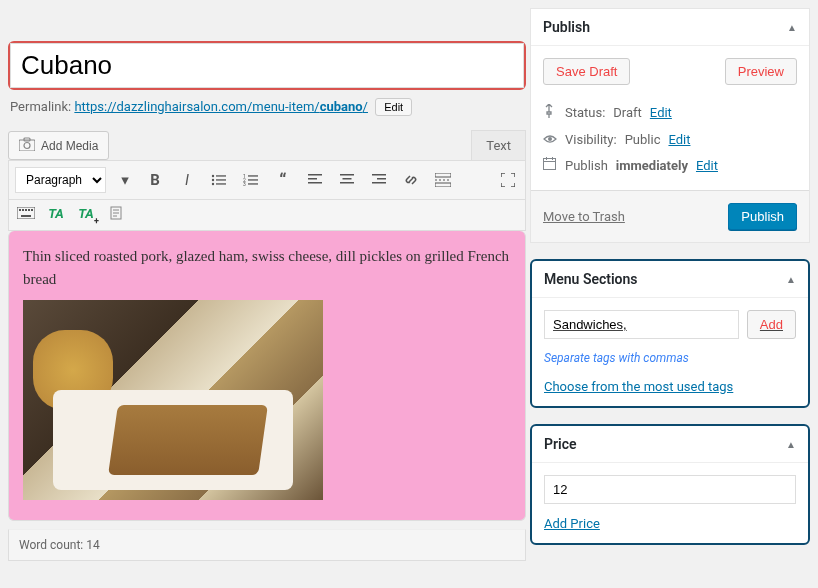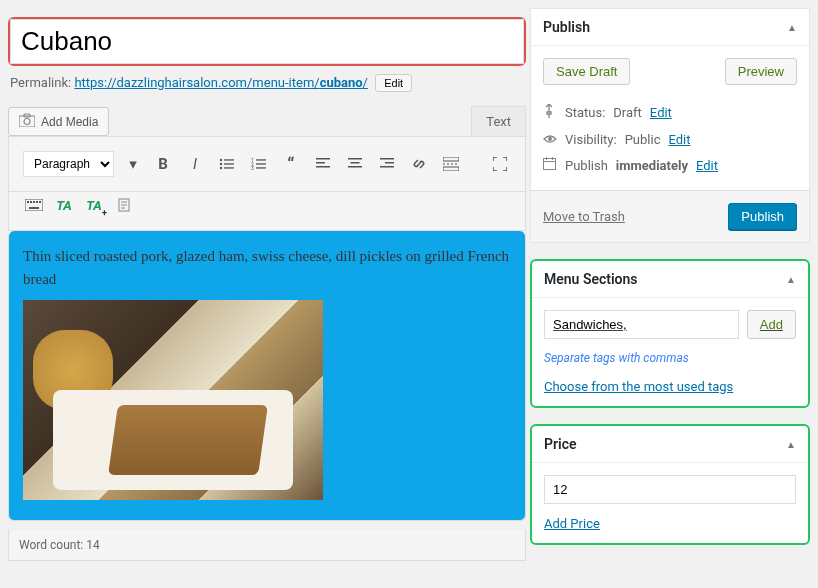--- a/index.html
+++ b/index.html
@@ -11,38 +11,38 @@
     .title-input { width: 100%; font-size: 26px; padding: 6px 10px; border: 1px solid #ddd; background: #fff; outline: none; }
     .title-wrap { margin-bottom: 4px; }
     .permalink { font-size: 13px; color: #666; padding: 4px 0 14px 2px; }
     .permalink a { color: #0073aa; text-decoration: underline; }
     .btn-small { font-size: 11px; padding: 2px 8px; border: 1px solid #ccc; background: #f7f7f7; border-radius: 3px; cursor: pointer; margin-left: 4px; }
     .add-media-btn { display: inline-flex; align-items: center; gap: 6px; padding: 5px 10px; border: 1px solid #ccc; background: #f7f7f7; border-radius: 3px; cursor: pointer; font-size: 12px; color: #555; }
     .editor-top { display: flex; justify-content: space-between; align-items: flex-end; margin-bottom: 0; }
     .editor-tabs { display: flex; }
     .editor-tab { padding: 7px 14px; border: 1px solid #ddd; background: #ebebeb; cursor: pointer; color: #666; font-size: 13px; border-bottom: none; }
     .editor-tab.active { background: #f5f5f5; border-bottom: 1px solid #f5f5f5; position: relative; z-index: 2; }
-    .toolbar { border: 1px solid #ddd; background: #f5f5f5; padding: 14px; display: flex; flex-wrap: wrap; align-items: center; gap: 8px; }
+    .toolbar { border: 1px solid #ddd; background: #f5f5f5; padding: 6px; display: flex; flex-wrap: wrap; align-items: center; gap: 8px; }
     .format-select { padding: 4px 6px; border: 1px solid #ddd; font-size: 12px; background: #fff; }
     .tb-row { display: flex; gap: 10px; align-items: center; }
     .tb-btn { width: 22px; height: 22px; display: flex; align-items: center; justify-content: center; cursor: pointer; color: #555; font-size: 15px; }
-    .editor-body { border: 1px solid #ddd; border-top: none; background: #0ea5e9; padding: 12px; min-height: 290px; }
+    .editor-body { border: 1px solid #ddd; border-top: none; background: #f9a8d4; padding: 12px; min-height: 290px; }
     .editor-body-inner { padding: 2px; }
     .editor-text { font-family: Georgia, serif; font-size: 15px; line-height: 1.5; color: #333; margin-bottom: 10px; }
     .food-img { width: 300px; height: 200px; background: linear-gradient(135deg, #5a4a3a 0%, #3d2f22 35%, #c9b896 35%, #e8dfc8 55%, #b59862 55%, #8b6f47 75%, #d4c5a0 75%, #6b5438 100%); position: relative; overflow: hidden; }
     .food-plate { position: absolute; bottom: 10px; left: 30px; width: 240px; height: 100px; background: #f5f0e8; border-radius: 8px; }
     .food-sandwich { position: absolute; bottom: 25px; left: 90px; width: 150px; height: 70px; background: linear-gradient(#a77b3f, #8a5e2d); border-radius: 6px; transform: skew(-8deg); }
     .food-chips { position: absolute; top: 30px; left: 10px; width: 80px; height: 80px; background: radial-gradient(#d4a84a, #b8863a); border-radius: 40%; }
     .editor-status { display: flex; justify-content: space-between; border: 1px solid #ddd; border-top: 1px solid #eee; background: #f5f5f5; padding: 8px 10px; font-size: 12px; color: #666; margin-top: 8px; }
     .panel { background: #fff; border: 1px solid #e5e5e5; margin-bottom: 16px; }
-    .panel.highlight-red { border: 2px solid #22c55e; }
+    .panel.highlight-red { border: 2px solid #0c4a6e; }
     .panel-header { display: flex; justify-content: space-between; align-items: center; padding: 10px 12px; font-weight: 600; font-size: 14px; border-bottom: 1px solid #eee; color: #23282d; cursor: pointer; }
     .panel-body { padding: 12px; }
     .panel-actions { display: flex; justify-content: space-between; margin-bottom: 14px; }
-    .btn { padding: 5px 12px; border: 1px solid #ccc; background: #f7f7f7; border-radius: 3px; cursor: pointer; font-size: 13px; color: #4d7c0f; }
+    .btn { padding: 5px 12px; border: 1px solid #ccc; background: #f7f7f7; border-radius: 3px; cursor: pointer; font-size: 13px; color: #ef4444; }
     .btn-primary { background: #0085ba; border-color: #0073aa; color: #fff; box-shadow: 0 1px 0 #006799; }
     .status-line { display: flex; align-items: center; gap: 8px; padding: 5px 0; font-size: 13px; color: #666; }
     .status-line .icon { width: 14px; color: #82878c; font-size: 14px; }
     .link { color: #0073aa; text-decoration: underline; cursor: pointer; }
     .link-danger { color: #737373; text-decoration: underline; cursor: pointer; }
     .panel-footer { display: flex; justify-content: space-between; align-items: center; padding: 12px; background: #f5f5f5; border-top: 1px solid #ddd; }
     .input-row { display: flex; gap: 8px; margin-bottom: 12px; text-decoration: underline; }
     .text-input { flex: 1; padding: 6px 8px; border: 1px solid #ddd; font-size: 13px; background: #fff; }
     .hint { font-style: italic; color: #3b82f6; font-size: 12px; margin-bottom: 14px; }
     .toggle-tri { color: #72777c; font-size: 10px; }

